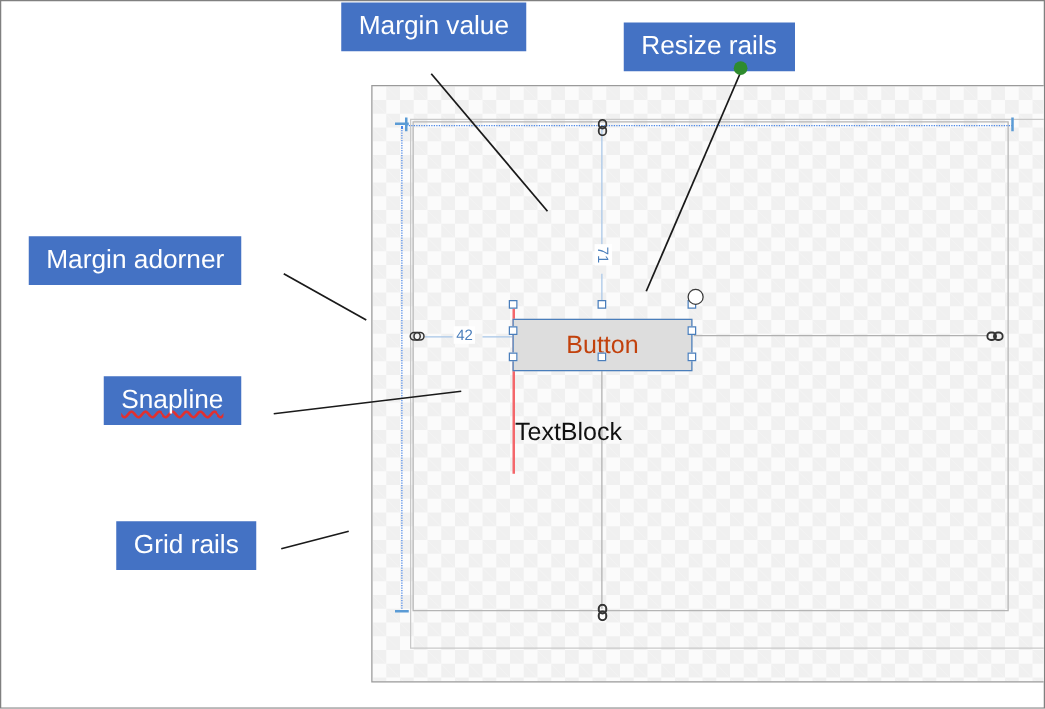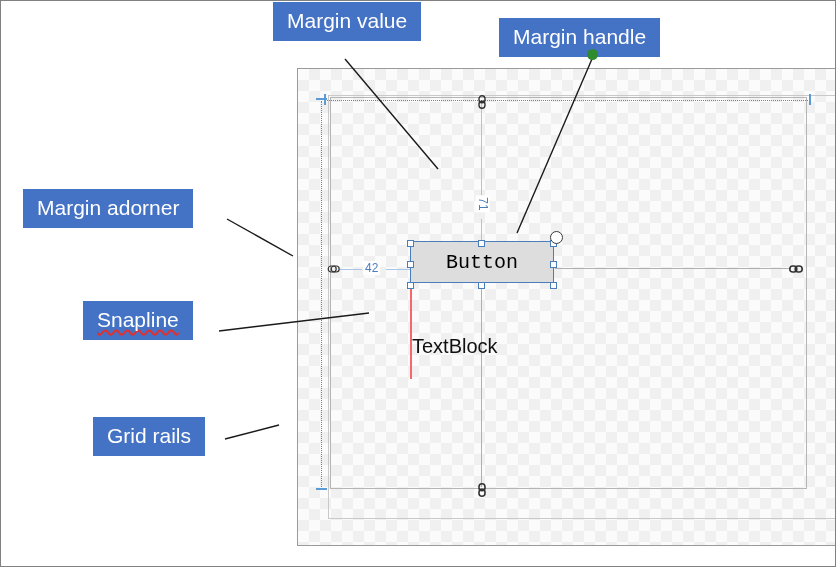--- a/index.html
+++ b/index.html
@@ -141,32 +141,32 @@
     position: absolute;
     background: #b0b0b0;
   }
   .gc-bottom { left: 183px; top: 215px; width: 1px; height: 203px; }
   .gc-right  { left: 257px; top: 199px; width: 236px; height: 1px; }
 
   
   .button-element {
     position: absolute;
     left: 112px;
-    top: 172px;
+    top: 186px;
     width: 144px;
     height: 42px;
     box-sizing: border-box;
     background: #dddddd;
     border: 1px solid #4a7ebb;
     display: flex;
     align-items: center;
     justify-content: center;
     font-size: 20px;
-    color: #000000;
-    font-family: Liberation Mono, monospace;
+    color: #c2410c;
+    font-family: Liberation Sans, sans-serif;
   }
 
   
   .handle {
     position: absolute;
     width: 7px;
     height: 7px;
     background: #ffffff;
     border: 1px solid #4a7ebb;
     box-sizing: border-box;
@@ -344,21 +344,21 @@
       <line x1="344" y1="58" x2="437" y2="168"></line>
       <line x1="591" y1="58" x2="516" y2="232"></line>
       <line x1="226" y1="218" x2="292" y2="255"></line>
       <line x1="218" y1="330" x2="368" y2="312"></line>
       <line x1="224" y1="438" x2="278" y2="424"></line>
     </g>
   </svg>
 
   <div class="callout co-margin-value">Margin value</div>
 
-  <div class="callout co-resize-handle">Margin handle</div>
+  <div class="callout co-resize-handle">Resize rails</div>
   <div class="green-dot"></div>
 
   <div class="callout co-margin-adorner">Margin adorner</div>
 
   <div class="callout co-grid-rails">Grid rails</div>
 
   <div class="callout co-snapline spell">Snapline</div>
 
 </div>
 

